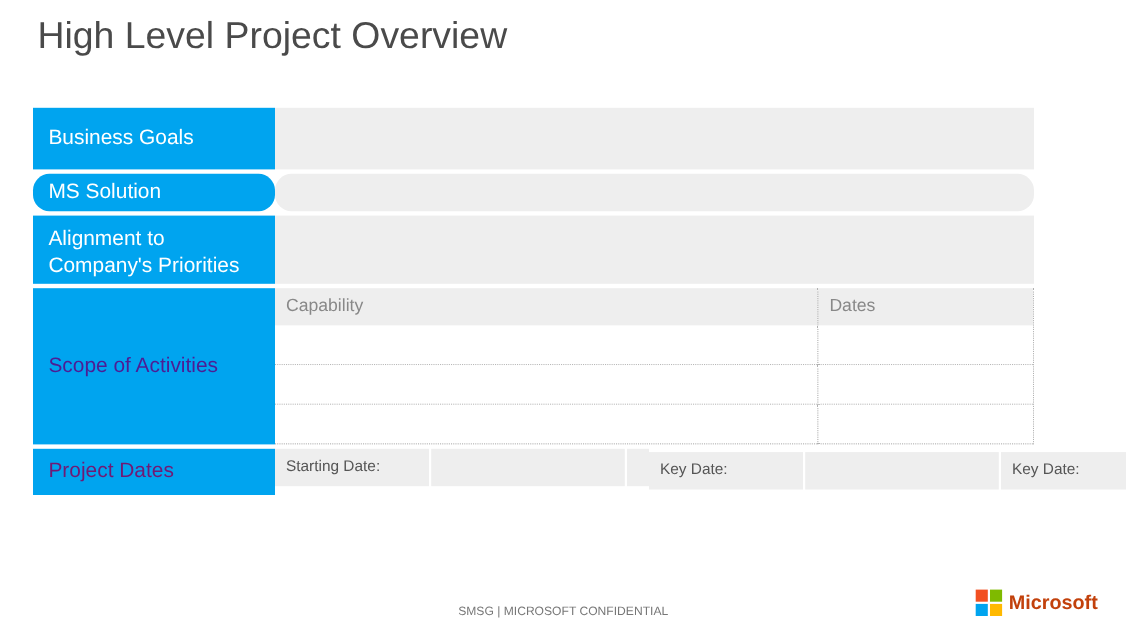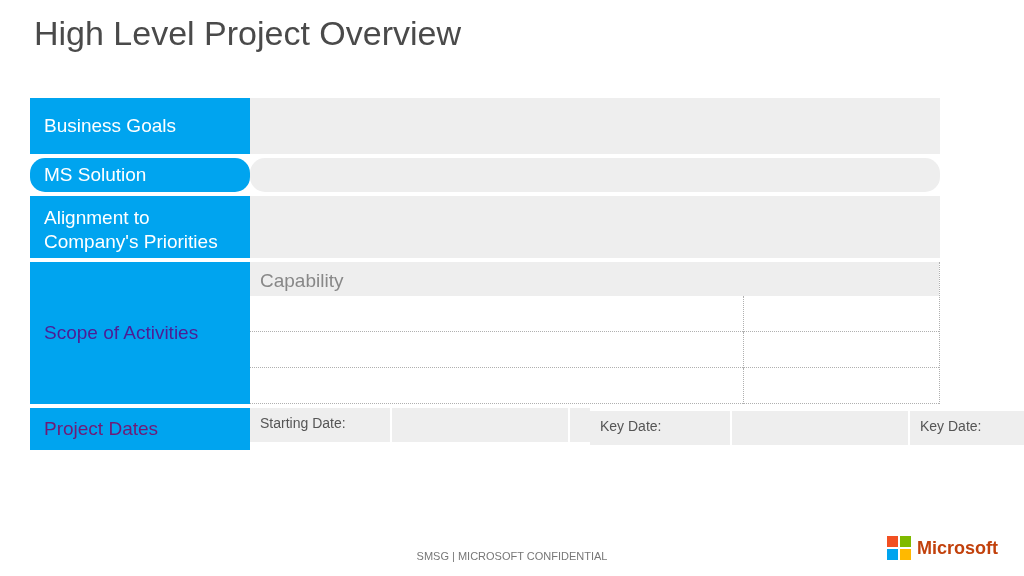--- a/index.html
+++ b/index.html
@@ -14,21 +14,21 @@
   .w220 { width: 220px; flex: 0 0 220px; }
   .h56 { height: 56px; }
   .h34 { height: 34px; border-radius: 15px; }
   .h54 { height: 62px; }
 
   
   .scope-row { display: flex; width: 100%; }
   .scope-label { width: 220px; flex: 0 0 220px; background: #00A4EF; color:#4c1d95; display:flex; align-items:center; padding: 10px 14px; font-size:19px; font-weight:300; }
   .scope-table { flex: 1; }
   .st-head { display: flex; height: 34px; }
-  .st-head .col { background: #EEEEEE; font-size: 19px; color: #888; padding: 8px 10px; font-weight: 400; }
+  .st-head .col { background: #EEEEEE; font-size: 16px; color: #888; padding: 8px 10px; font-weight: 400; }
   .st-head .col + .col { border-left: 1px dotted #B0B0B0; }
   .st-row { display: flex; height: 36px; }
   .st-row .cell { background: #fff; border-bottom: 1px dotted #B0B0B0; }
   .st-row:first-of-type .cell { border-top: 1px solid #E0E0E0; }
   .st-row .cell + .cell { border-left: 1px dotted #B0B0B0; }
   .scope-table .cap { flex: 1; }
   .scope-table .dates { width: 196px; flex: 0 0 196px; }
   .scope-table .col.cap { flex: 1; }
   .scope-table .col.dates { width: 196px; flex: 0 0 196px; }
   .scope-table { border-right: 1px dotted #B0B0B0; }
@@ -78,20 +78,21 @@
     <div class="row">
       <div class="label w220 h54 tall">Alignment to Company's Priorities</div>
       <div class="value-block h54"></div>
     </div>
 
     <div class="scope-row">
       <div class="scope-label">Scope of Activities</div>
       <div class="scope-table">
         <div class="st-head">
           <div class="col cap">Capability</div>
+          <div class="col dates">Dates</div>
         </div>
         <div class="st-row">
           <div class="cell cap"></div>
           <div class="cell dates"></div>
         </div>
         <div class="st-row">
           <div class="cell cap"></div>
           <div class="cell dates"></div>
         </div>
         <div class="st-row">

